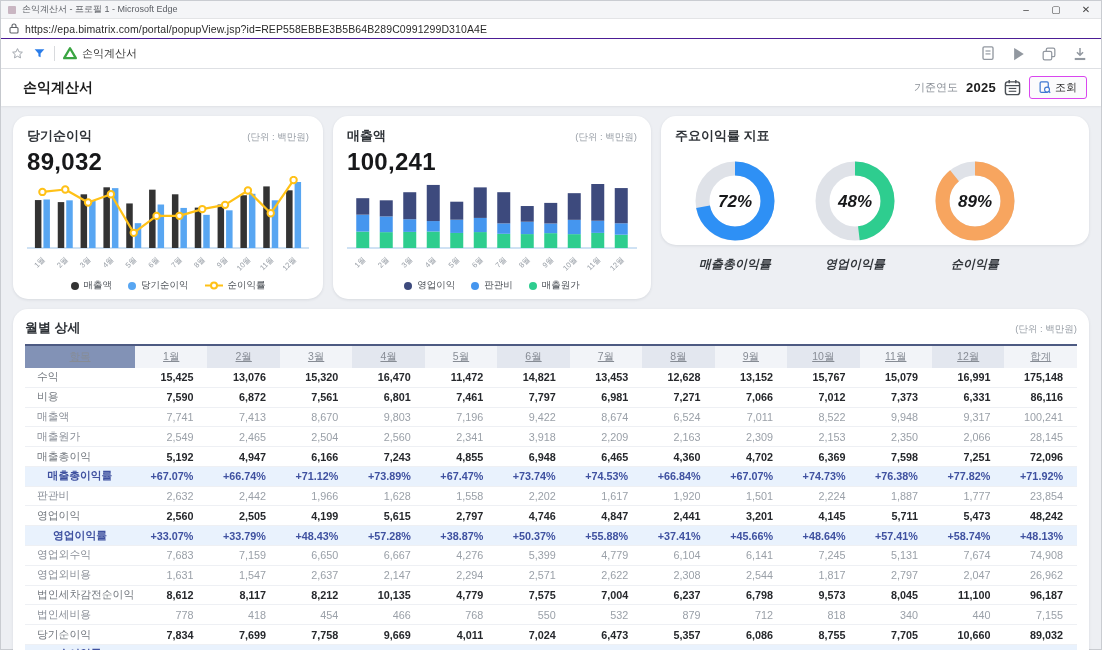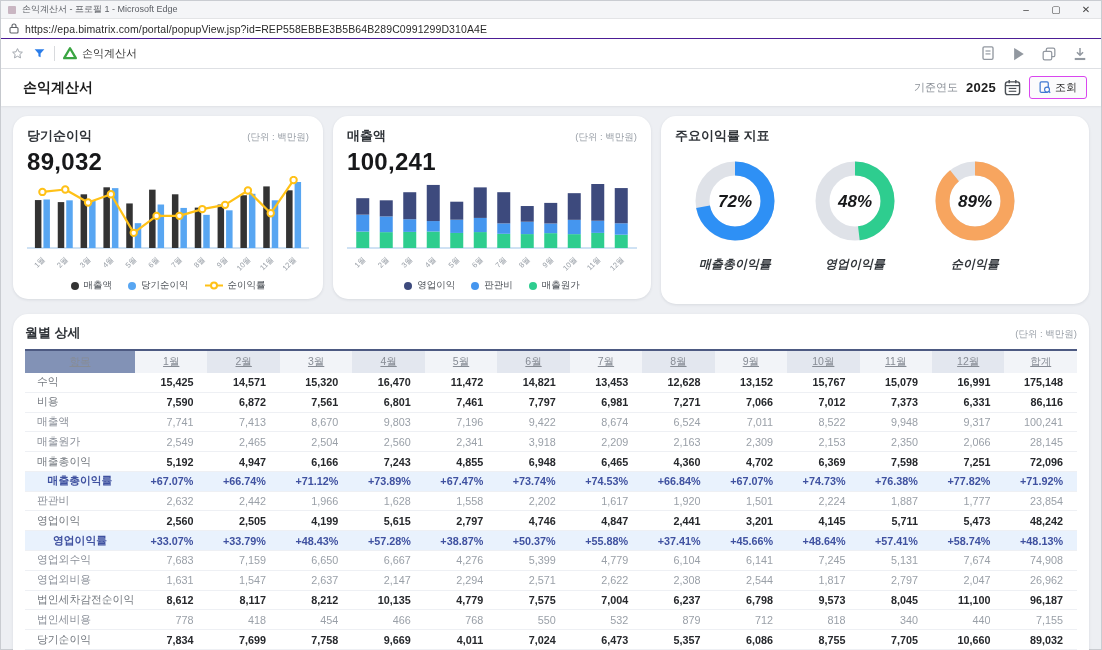--- a/index.html
+++ b/index.html
@@ -33,21 +33,21 @@
   
   .content { flex:1; padding:10px 12px; display:flex; flex-direction:column; gap:10px; }
   .cards-row { display:flex; gap:10px; }
   .card { background:#fff; border-radius:15px; box-shadow:0 1px 3px rgba(25,35,60,.10); padding:11px 14px 8px 14px; }
   .card-head { display:flex; align-items:baseline; justify-content:space-between; }
   .card-title { font-size:13px; font-weight:bold; color:#2f3338; }
   .card-unit { font-size:9.5px; color:#9aa0a8; }
   .big-number { font-size:24px; font-weight:bold; color:#17181a; letter-spacing:.3px; margin-top:3px;}
   .card1 { width:310px; height:183px; }
   .card2 { width:318px; height:183px; }
-  .card3 { flex:1; height:188px; }
+  .card3 { flex:1; height:129px; }
   .legend { display:flex; justify-content:center; gap:16px; margin-top:1px; }
   .legend-item { display:flex; align-items:center; gap:5px; font-size:9.5px; color:#4c5157;}
   .dot { width:8px; height:8px; border-radius:50%; display:inline-block;}
   .donut-row { display:flex; justify-content:flex-start; margin-top:10px;font-style:italic; }
   .donut-block { display:flex; flex-direction:column; align-items:center; width:120px;}
   .donut-label { font-size:12px; font-weight:bold; color:#33373c; margin-top:9px;}
 
   
   .tablecard { flex:1; padding:10px 12px 8px 12px; display:flex; flex-direction:column;}
   .gridwrap { margin-top:7px; }
@@ -376,21 +376,21 @@
                 <th class="h-even">10월</th>
                 <th class="h-odd">11월</th>
                 <th class="h-even">12월</th>
                 <th class="h-odd">합계</th>
               </tr>
             </thead>
             <tbody>
               <tr class="r-bold">
                 <td class="lbl">수익</td>
                 <td>15,425</td>
-                <td>14,571</td>
+                <td>13,076</td>
                 <td>15,320</td>
                 <td>16,470</td>
                 <td>11,472</td>
                 <td>14,821</td>
                 <td>13,453</td>
                 <td>12,628</td>
                 <td>13,152</td>
                 <td>15,767</td>
                 <td>15,079</td>
                 <td>16,991</td>

